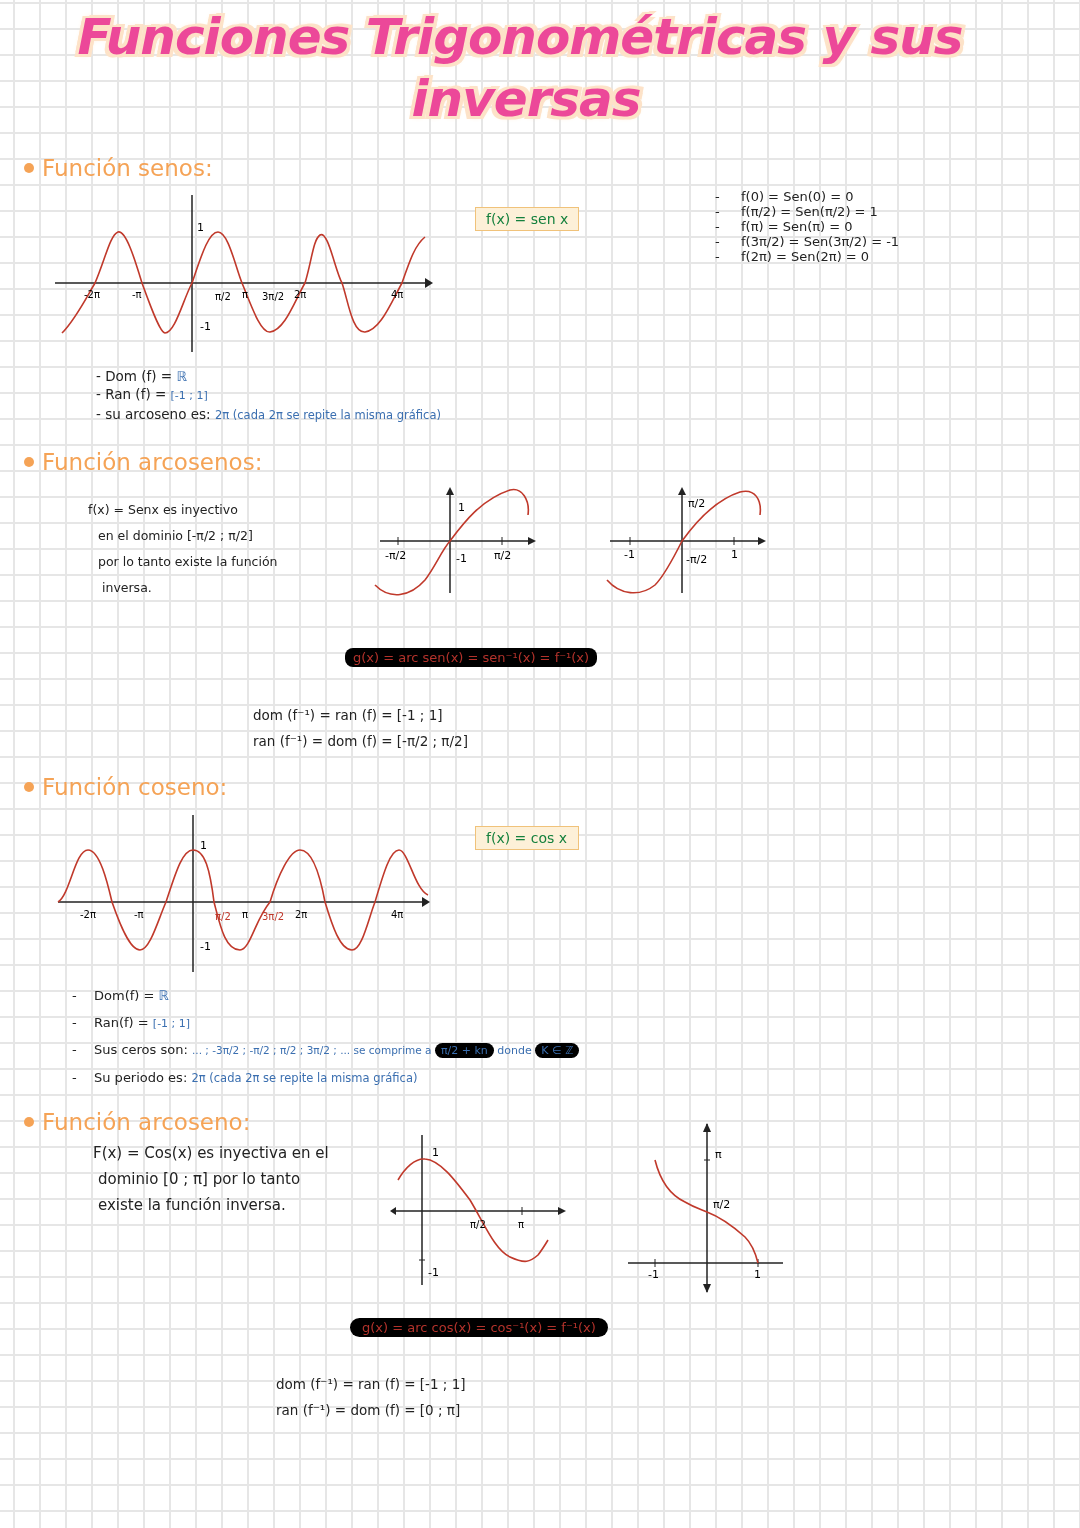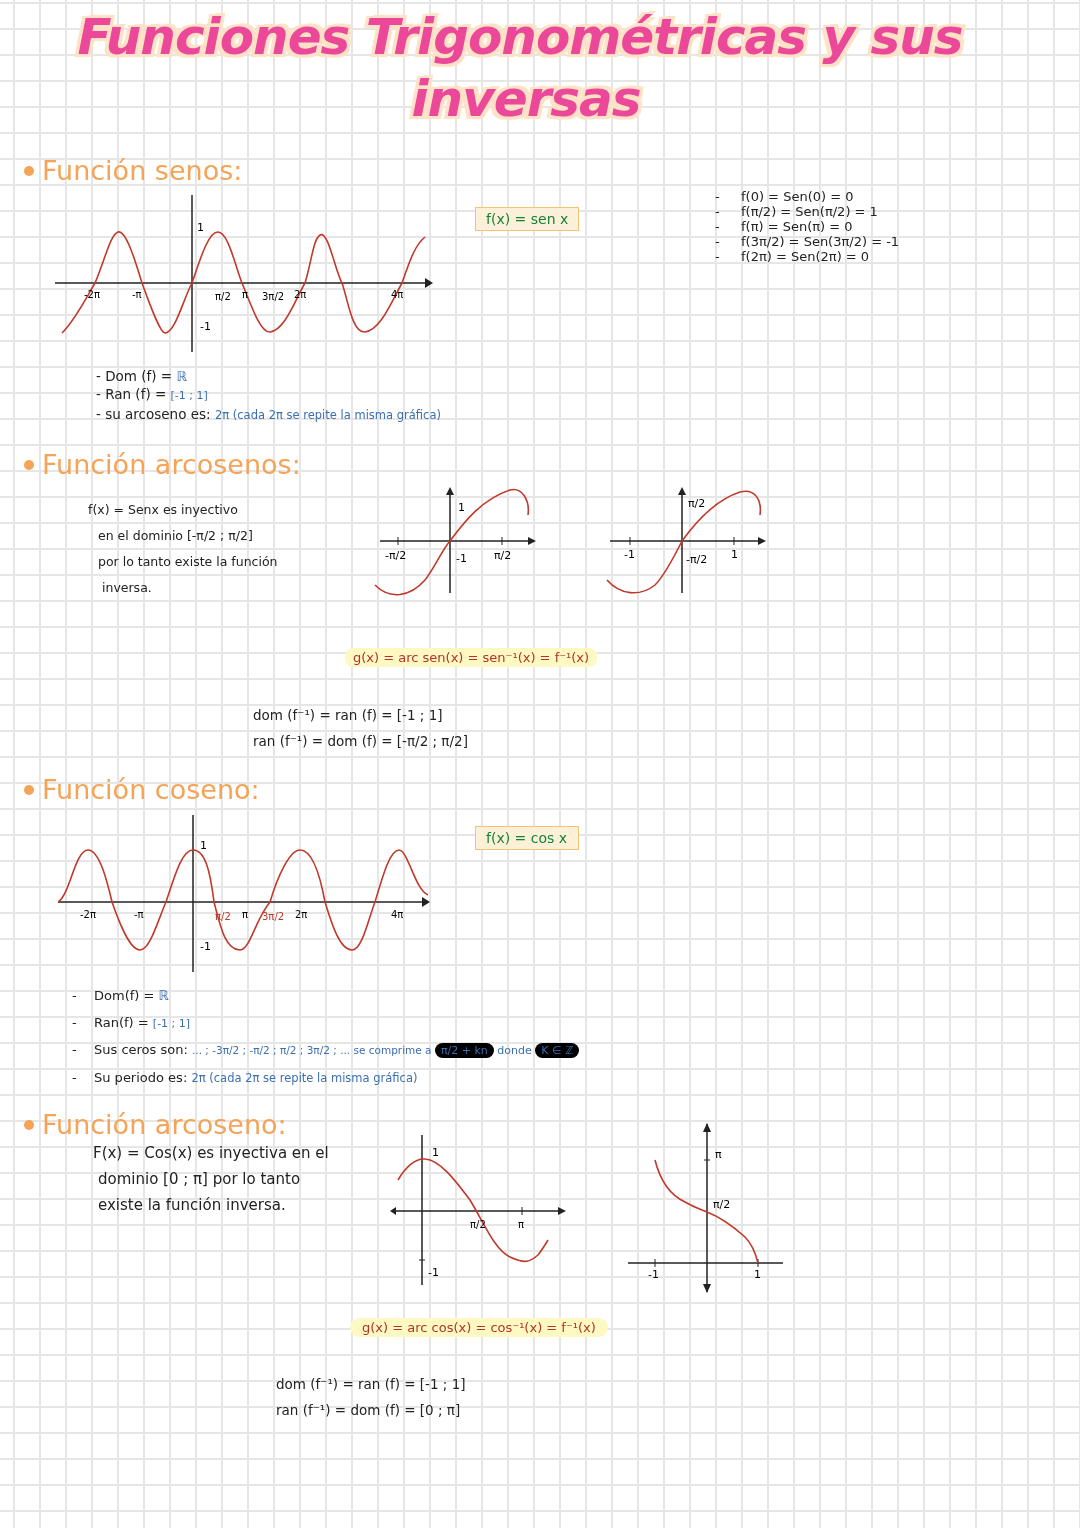--- a/index.html
+++ b/index.html
@@ -15,31 +15,31 @@
   }
   .abs { position: absolute; }
   .title {
     position: absolute; left: 0; width: 1040px; text-align: center;
     font-family: "DejaVu Sans", sans-serif; font-weight: bold; font-style: italic;
     color: #ec4899; font-size: 50px; letter-spacing: -1px;
     text-shadow: 0 0 6px #fde0c4, 3px 3px 0 #fde3c9, -3px -2px 0 #fde3c9, 4px -3px 0 #fde3c9, -4px 3px 0 #fde3c9;
   }
   .section-head {
     position: absolute; font-family: "DejaVu Sans", sans-serif;
-    font-size: 27px; color: #f5a356; display: flex; align-items: center; gap: 8px;
+    font-size: 23px; color: #f5a356; display: flex; align-items: center; gap: 8px;
   }
   .bullet { width: 10px; height: 10px; border-radius: 50%; background: #f5a356; display: inline-block; }
   .hw { font-family: "DejaVu Sans", sans-serif; font-size: 13px; color: #222; white-space: nowrap; }
   .blue { color: #3b6fb0; }
   .fbox {
     position: absolute; background: #fdf0d8; border: 1.5px solid #f0c27a;
     padding: 3px 10px; font-family: "DejaVu Sans", sans-serif; font-size: 14px; color: #15803d; white-space: nowrap;
   }
   .formula-hl {
-    position: absolute; background: #fef9c3; padding: 2px 8px; border-radius: 8px;
+    position: absolute; background: #000000; padding: 2px 8px; border-radius: 8px;
     font-family: "DejaVu Sans", sans-serif; font-size: 13px; color: #b3322b; white-space: nowrap;
   }
   .pill { background: #000000; border-radius: 10px; padding: 1px 6px; }
   svg text { font-family: "DejaVu Sans", sans-serif; }
   .rows div { height: 15px; line-height: 25.5px; }
 </style>
 </head>
 <body>
 
 <div class="title" style="top:8px;">Funciones Trigonométricas y sus</div>

